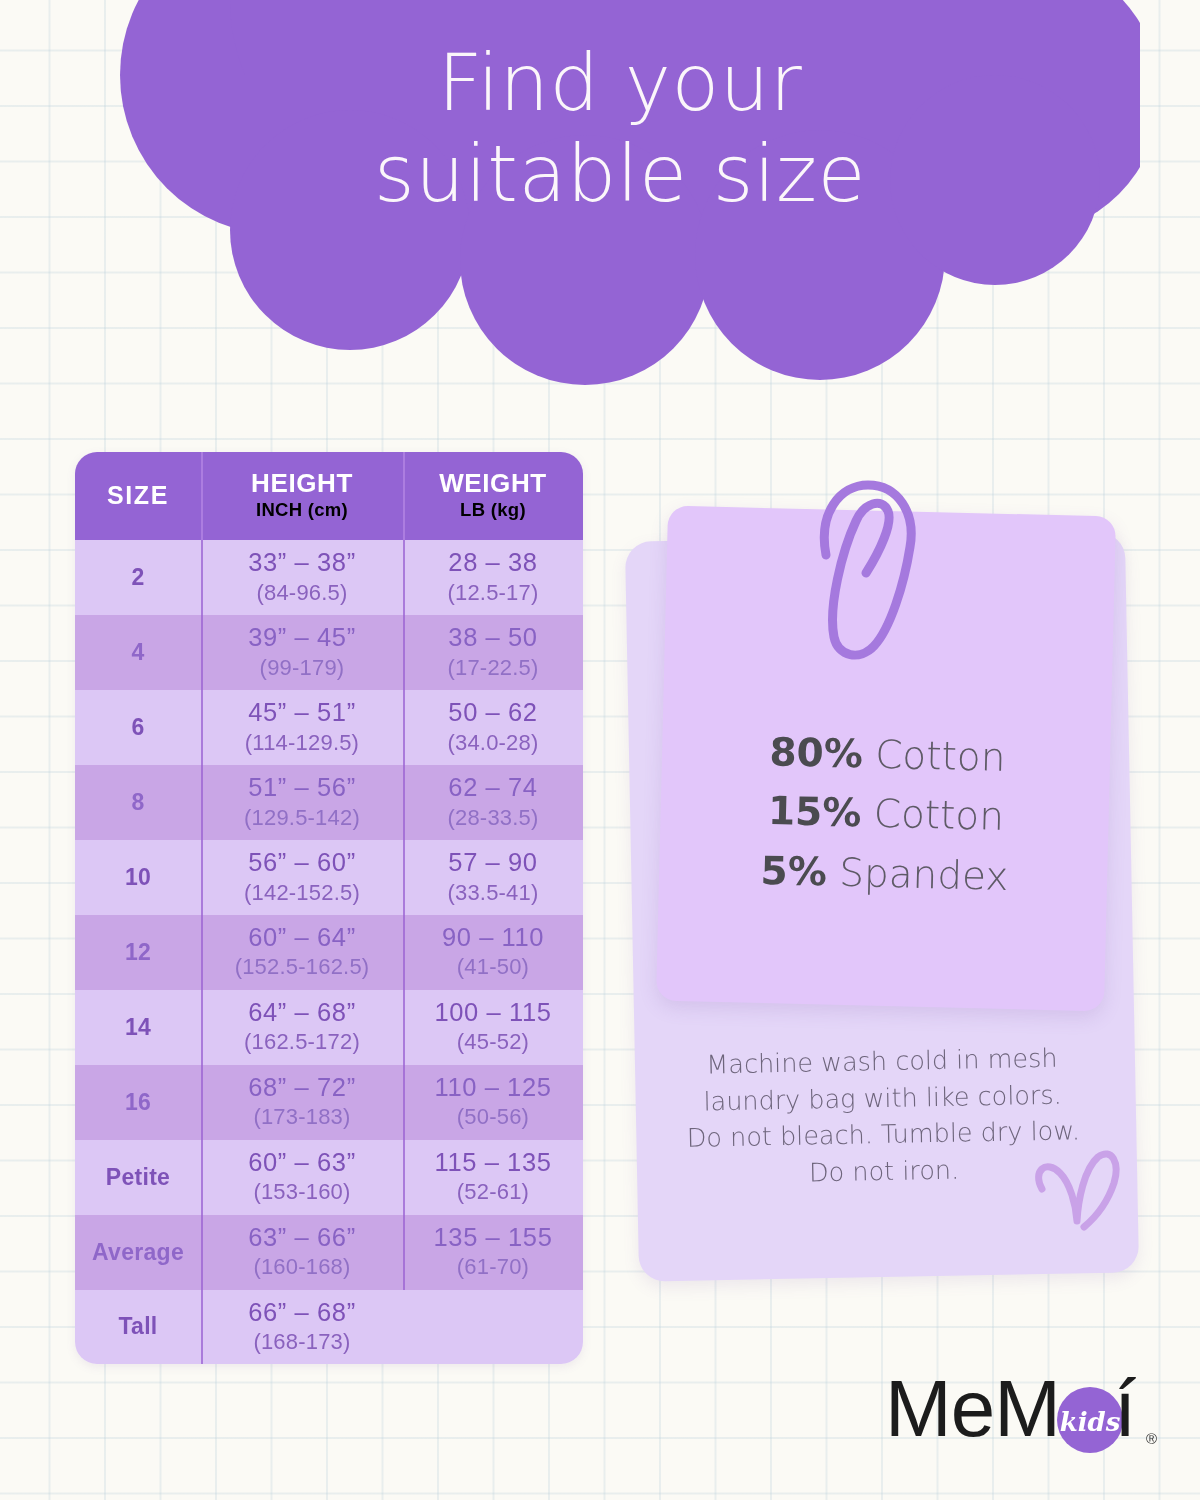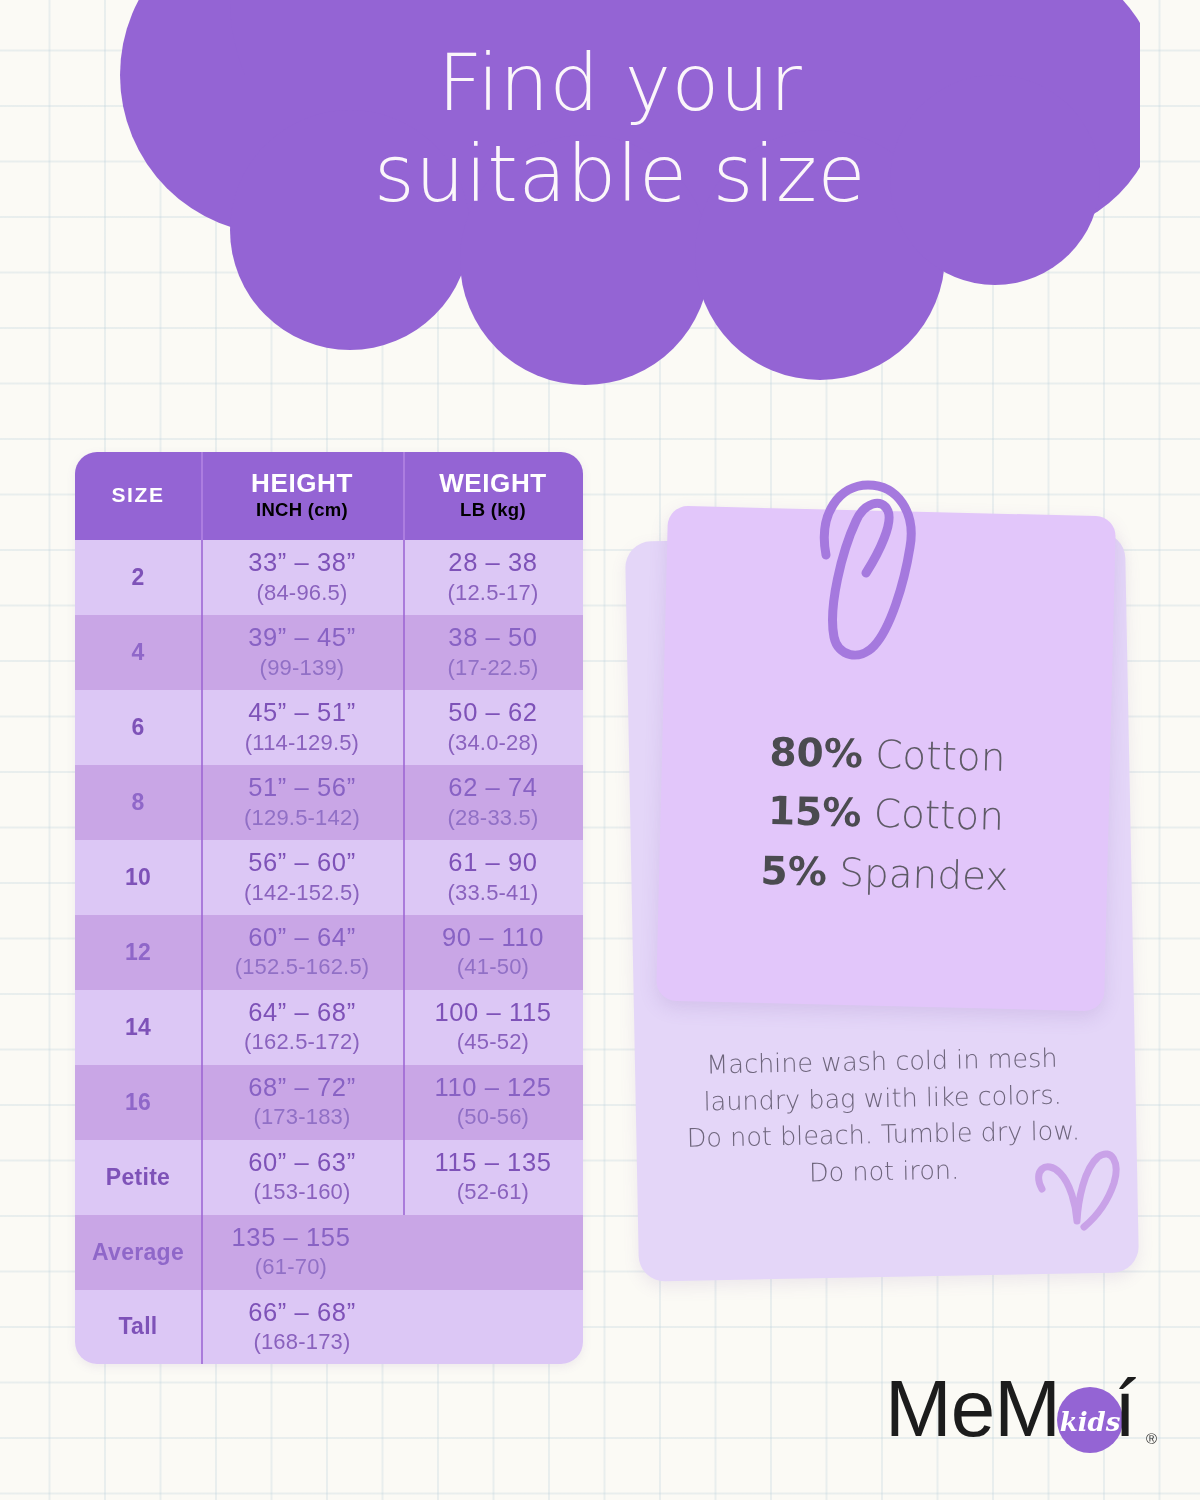--- a/index.html
+++ b/index.html
@@ -106,21 +106,21 @@
     color: #000000;
     font-weight: bold;
     font-size: 18.5px;
     letter-spacing: 0.3px;
     line-height: 1.2;
     margin-top: 1px;
   }
   .thead .h-size {
     color: #FFFFFF;
     font-weight: bold;
-    font-size: 21px;
+    font-size: 25px;
     letter-spacing: 1.6px;
   }
   .thead .c-height::before,
   .thead .c-weight::before {
     background: #B88BE6;
     opacity: 0.65;
   }
 
   
   .tbody-row.light { background: #DCC7F5; }
@@ -306,21 +306,21 @@
       <span class="v-sub">(12.5-17)</span>
     </div>
   </div>
 
   <div class="trow tbody-row dark">
     <div class="tcell c-size">
       <span class="v-size">4</span>
     </div>
     <div class="tcell c-height">
       <span class="v-main">39” – 45”</span>
-      <span class="v-sub">(99-139)</span>
+      <span class="v-sub">(99-179)</span>
     </div>
     <div class="tcell c-weight">
       <span class="v-main">38 – 50</span>
       <span class="v-sub">(17-22.5)</span>
     </div>
   </div>
 
   <div class="trow tbody-row light">
     <div class="tcell c-size">
       <span class="v-size">6</span>
@@ -351,21 +351,21 @@
 
   <div class="trow tbody-row light">
     <div class="tcell c-size">
       <span class="v-size">10</span>
     </div>
     <div class="tcell c-height">
       <span class="v-main">56” – 60”</span>
       <span class="v-sub">(142-152.5)</span>
     </div>
     <div class="tcell c-weight">
-      <span class="v-main">61 – 90</span>
+      <span class="v-main">57 – 90</span>
       <span class="v-sub">(33.5-41)</span>
     </div>
   </div>
 
   <div class="trow tbody-row dark">
     <div class="tcell c-size">
       <span class="v-size">12</span>
     </div>
     <div class="tcell c-height">
       <span class="v-main">60” – 64”</span>
@@ -415,20 +415,24 @@
     </div>
     <div class="tcell c-weight">
       <span class="v-main">115 – 135</span>
       <span class="v-sub">(52-61)</span>
     </div>
   </div>
 
   <div class="trow tbody-row dark">
     <div class="tcell c-size">
       <span class="v-size">Average</span>
+    </div>
+    <div class="tcell c-height">
+      <span class="v-main">63” – 66”</span>
+      <span class="v-sub">(160-168)</span>
     </div>
     <div class="tcell c-weight">
       <span class="v-main">135 – 155</span>
       <span class="v-sub">(61-70)</span>
     </div>
   </div>
 
   <div class="trow tbody-row light">
     <div class="tcell c-size">
       <span class="v-size">Tall</span>

